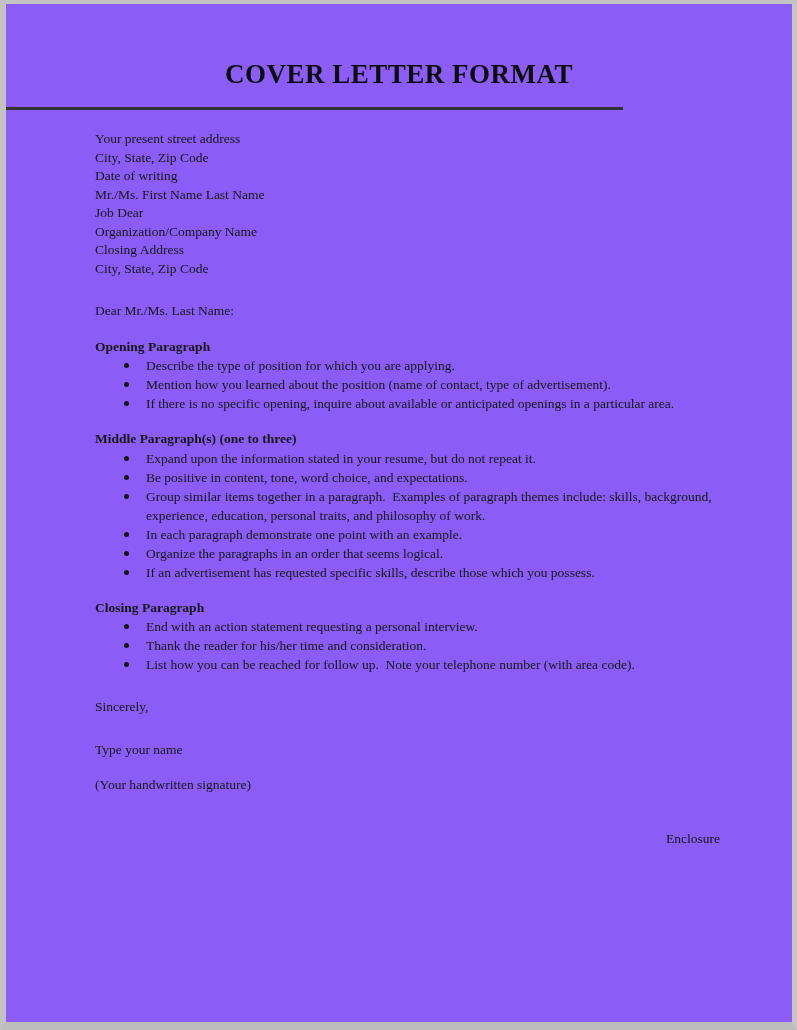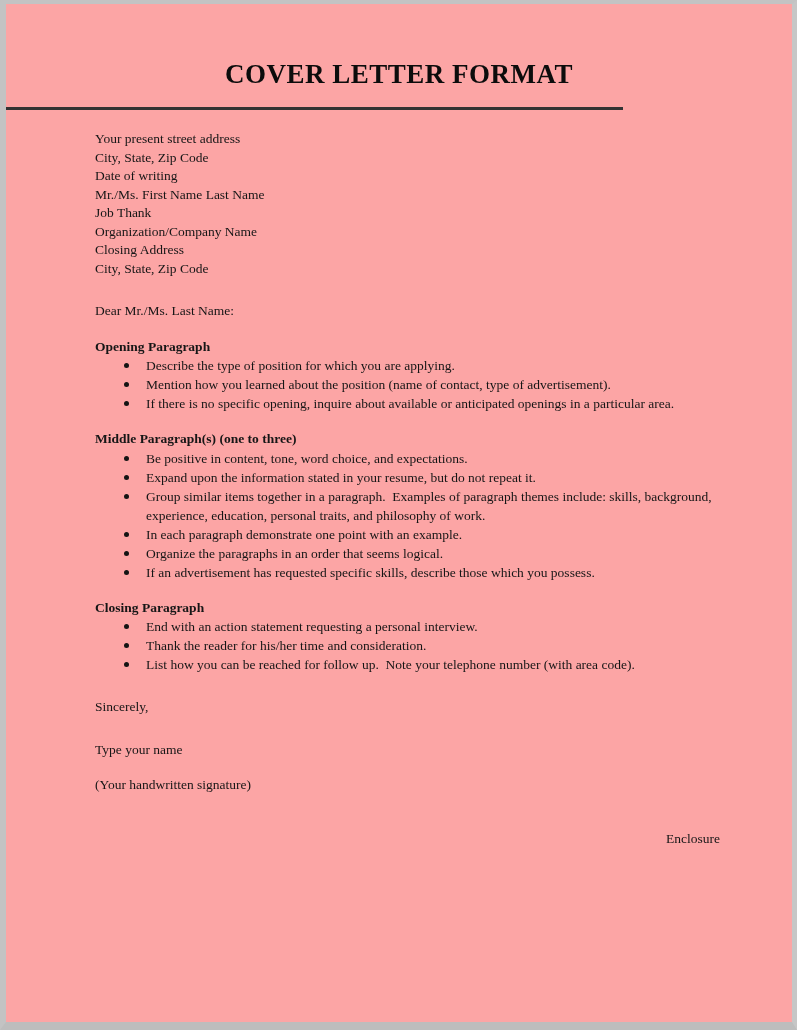--- a/index.html
+++ b/index.html
@@ -13,21 +13,21 @@
     position: absolute;
     left: 0;
     top: 0;
     width: 797px;
     height: 1030px;
     box-sizing: border-box;
     border-top: 4px solid #c3c3c3;
     border-left: 6px solid #c3c3c3;
     border-right: 5px solid #c6c6c6;
     border-bottom: 8px solid #bdbdbd;
-    background: #fca5a5;
+    background: #8b5cf6;
     overflow: hidden;
   }
   .content {
     font-family: "Liberation Serif", serif;
     font-size: 13.5px;
     line-height: 18.5px;
     color: #161616;
     padding: 0 72px 0 89px;
   }
   .doc-title {
@@ -87,42 +87,42 @@
   <div class="content">
 
     <div class="sender-block">
       <div class="line">Your present street address</div>
       <div class="line">City, State, Zip Code</div>
       <div class="line">Date of writing</div>
     </div>
 
     <div class="recipient-block">
       <div class="line">Mr./Ms. First Name Last Name</div>
-      <div class="line">Job Thank</div>
+      <div class="line">Job Dear</div>
       <div class="line">Organization/Company Name</div>
       <div class="line">Closing Address</div>
       <div class="line">City, State, Zip Code</div>
     </div>
 
     <div class="single salutation line">Dear Mr./Ms. Last Name:</div>
 
     <div>
       <div class="sec-heading">Opening Paragraph</div>
       <div>
         <div class="bullet">Describe the type of position for which you are applying.</div>
         <div class="bullet">Mention how you learned about the position (name of contact, type of advertisement).</div>
         <div class="bullet">If there is no specific opening, inquire about available or anticipated openings in a particular area.</div>
       </div>
     </div>
 
     <div>
       <div class="sec-heading">Middle Paragraph(s) (one to three)</div>
       <div>
+        <div class="bullet">Expand upon the information stated in your resume, but do not repeat it.</div>
         <div class="bullet">Be positive in content, tone, word choice, and expectations.</div>
-        <div class="bullet">Expand upon the information stated in your resume, but do not repeat it.</div>
         <div class="bullet">Group similar items together in a paragraph.  Examples of paragraph themes include: skills, background, experience, education, personal traits, and philosophy of work.</div>
         <div class="bullet">In each paragraph demonstrate one point with an example.</div>
         <div class="bullet">Organize the paragraphs in an order that seems logical.</div>
         <div class="bullet">If an advertisement has requested specific skills, describe those which you possess.</div>
       </div>
     </div>
 
     <div>
       <div class="sec-heading">Closing Paragraph</div>
       <div>

